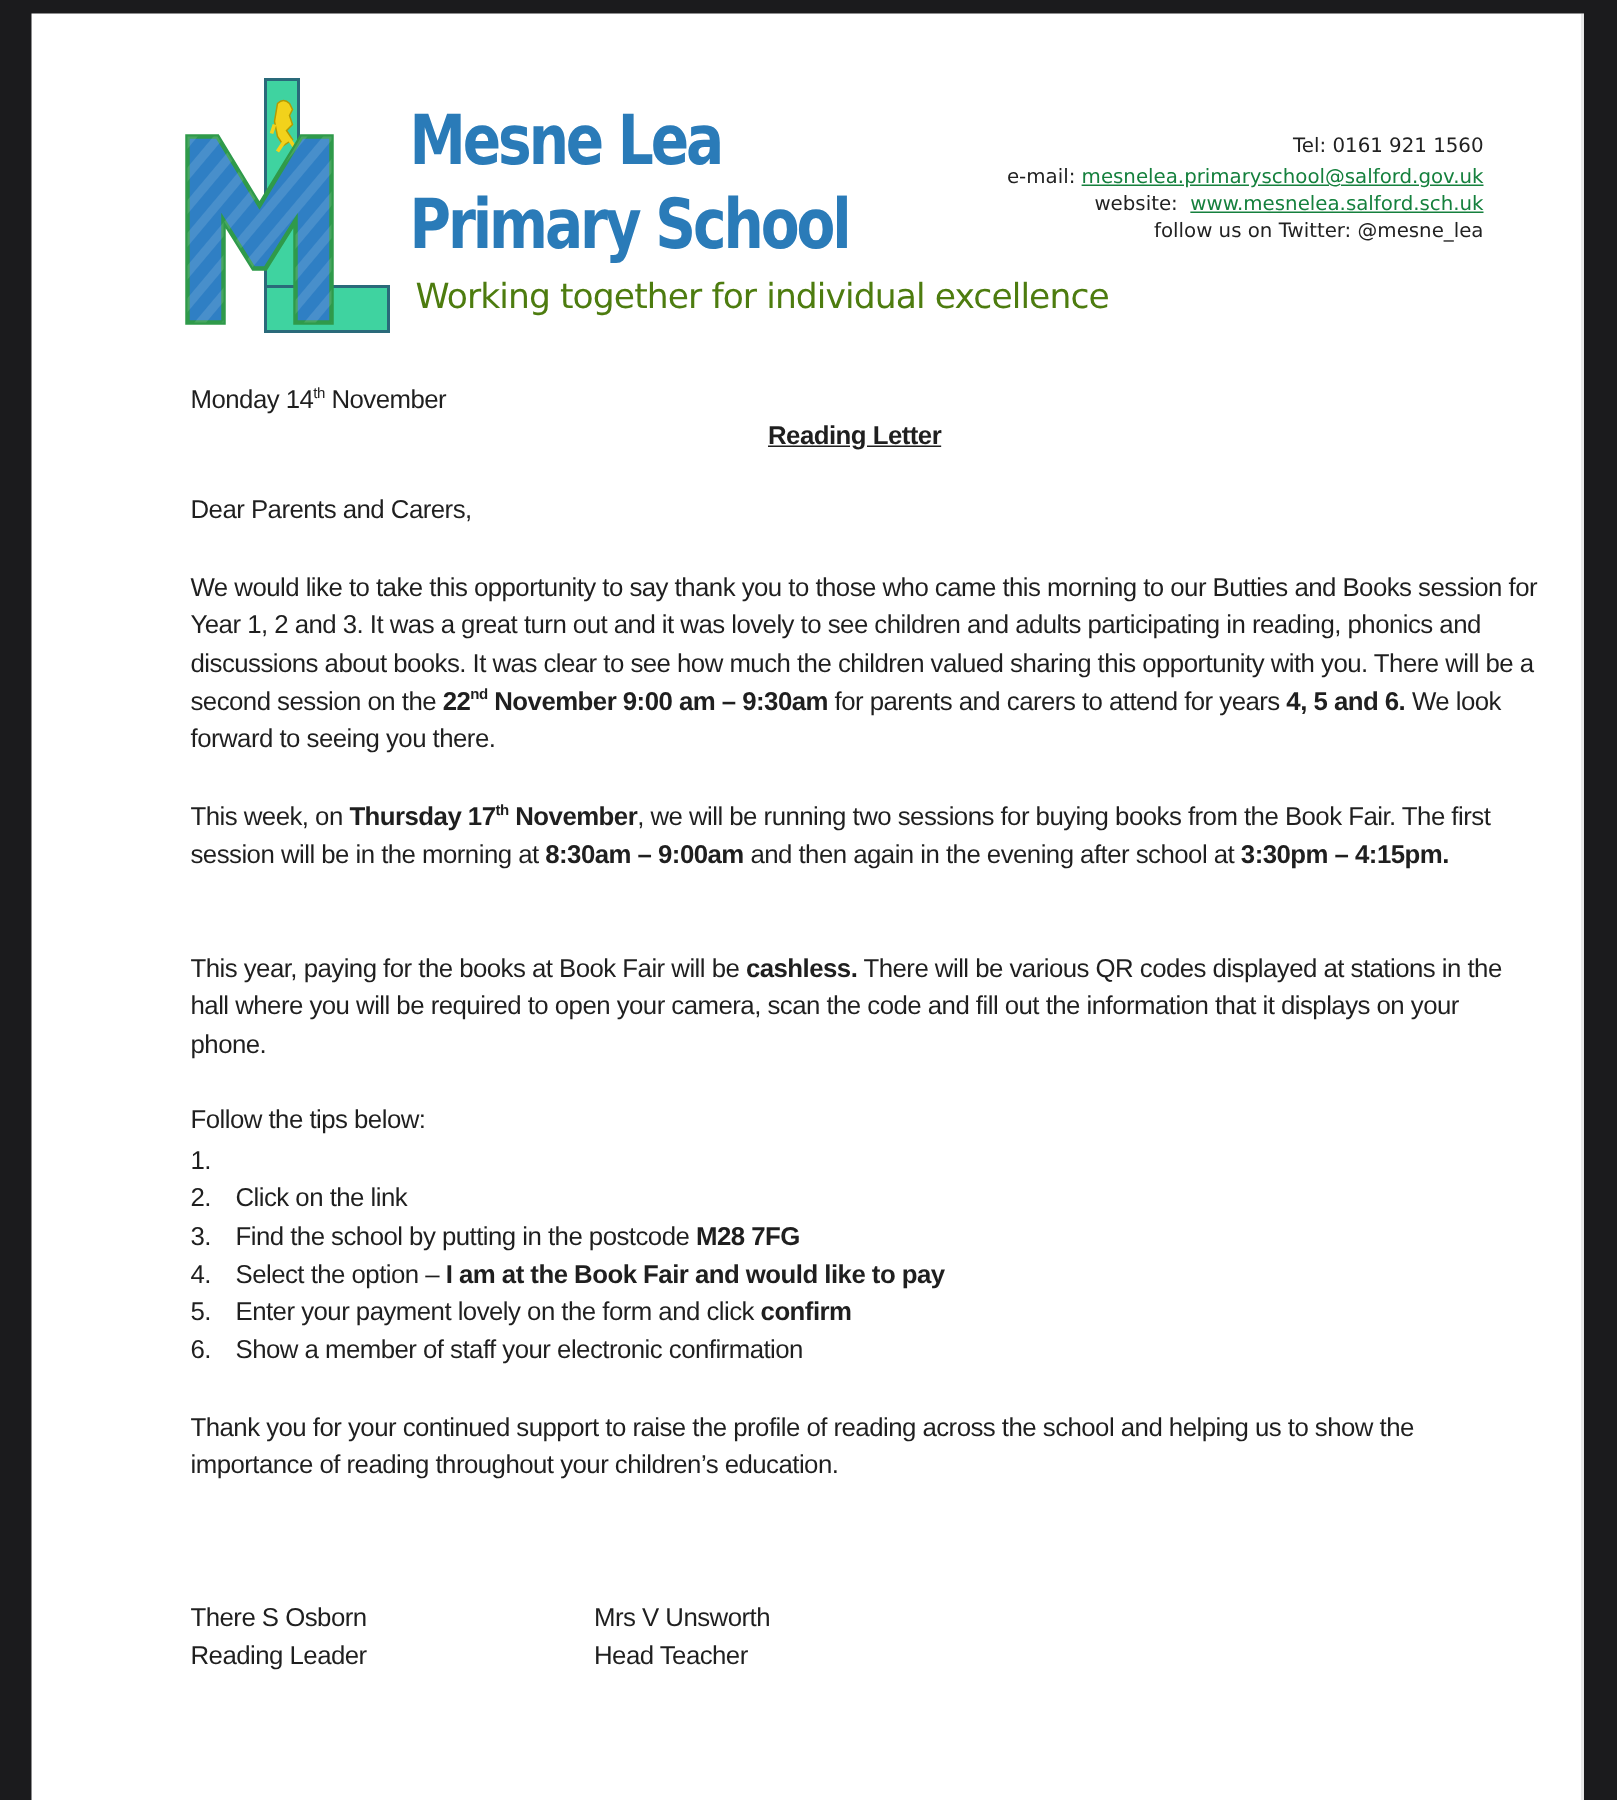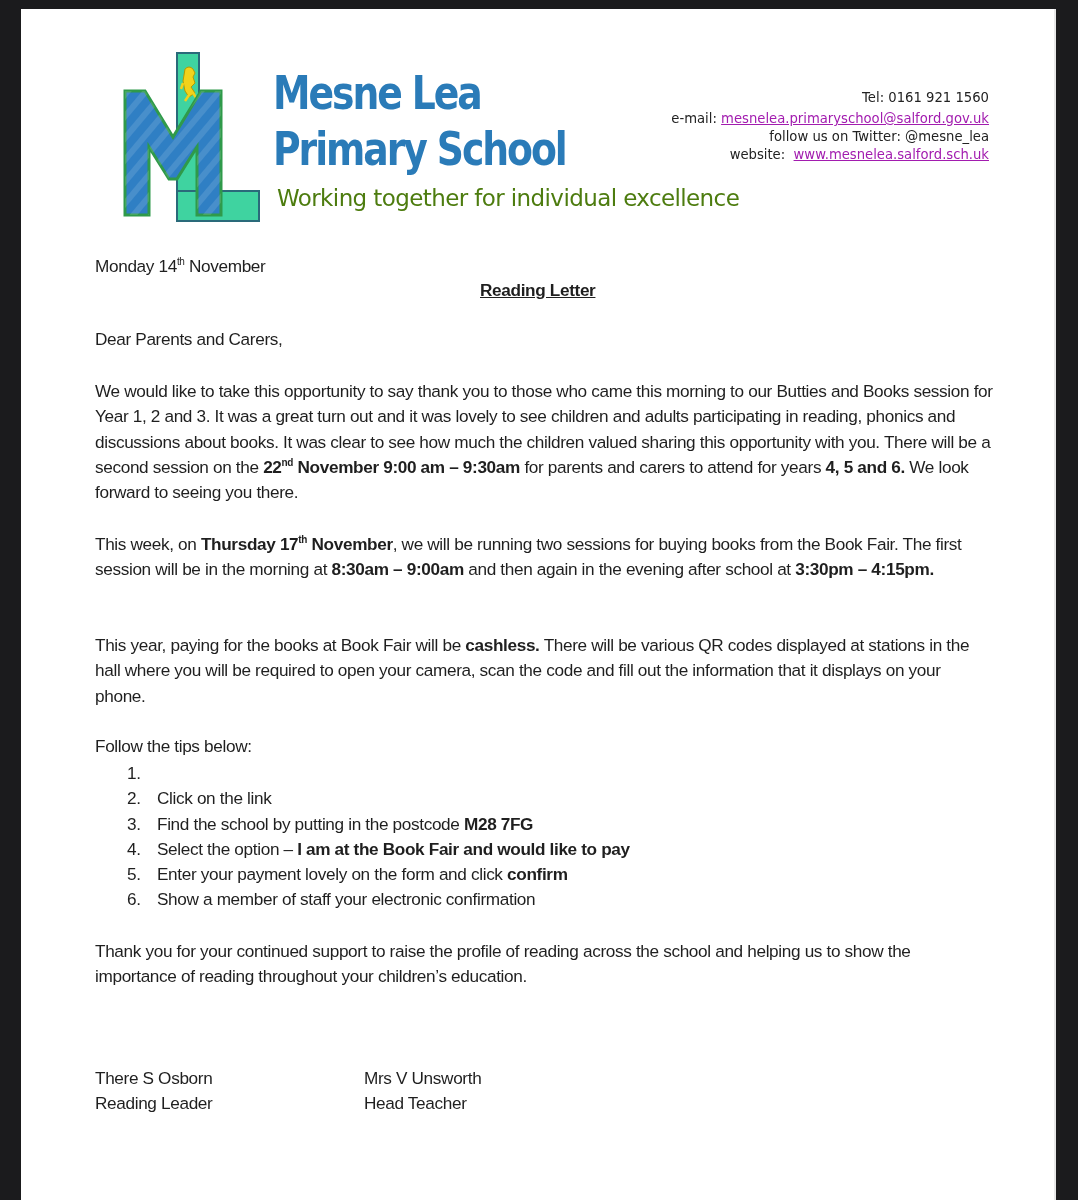--- a/index.html
+++ b/index.html
@@ -26,27 +26,27 @@
   .tagline {
     position: absolute; left: 256px; top: 176px;
     font-family: "DejaVu Sans", sans-serif; font-weight: normal;
     color: #4d7c0f; font-size: 23px; letter-spacing: -0.6px; white-space: nowrap;
   }
   .contact {
     position: absolute; right: 67px; top: 80px; text-align: right;
     font-family: "DejaVu Sans", sans-serif; font-size: 13.2px; color: #222;
     line-height: 18px; white-space: nowrap;
   }
-  .contact a { color: #a21caf; text-decoration: underline; margin-top: 28px; }
+  .contact a { color: #15803d; text-decoration: underline; margin-top: 28px; }
   
   .text {
     font-family: "Liberation Sans", sans-serif; font-size: 17.2px; color: #1f1f1f;
     letter-spacing: -0.35px;
   }
-  .abs { position: absolute; }
+  .abs { position: absolute; margin-left: 32px; }
   .date { left: 95px; top: 256px; }
   .title { left: 480px; top: 280px; font-weight: bold; text-decoration: underline; }
   .para { left: 95px; width: 900px; line-height: 25.3px; }
   .tips { position: absolute; left: 127px; top: 761px; margin: 0; padding: 0; list-style: none; }
   .tips li { height: 25.3px; line-height: 25.3px; display: flex; }
   .tips .num { width: 30px; }
   .sig { line-height: 25px; }
   sup { font-size: 10px; line-height: 0; vertical-align: 7px; }
   b { font-weight: bold; }
 </style>
@@ -86,25 +86,25 @@
   <div class="contact">
     <div>
       <span>Tel:</span>
       <span>0161 921 1560</span>
     </div>
     <div style="height:3px"></div>
     <div>
       <span>e-mail:</span>
       <a>mesnelea.primaryschool@salford.gov.uk</a>
     </div>
-    <div>follow us on Twitter: @mesne_lea</div>
     <div>
       <span>website:</span>&nbsp;
       <a>www.mesnelea.salford.sch.uk</a>
     </div>
+    <div>follow us on Twitter: @mesne_lea</div>
   </div>
 
   <div class="text abs date" style="left:74px; top:247px;">
     <span>Monday 14</span><sup>th</sup><span> November</span>
   </div>
 
   <div class="text abs title" style="left:459px; top:271px;">Reading Letter</div>
 
   <div class="text abs" style="left:74px; top:320px;">Dear Parents and Carers,</div>
 

